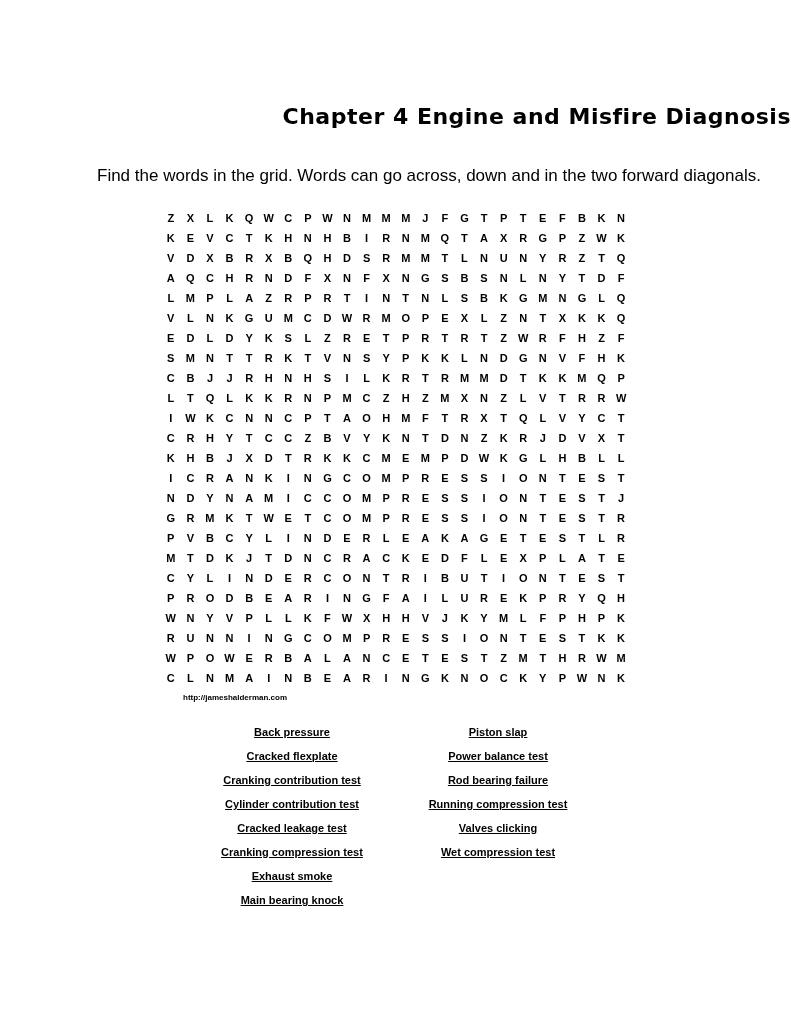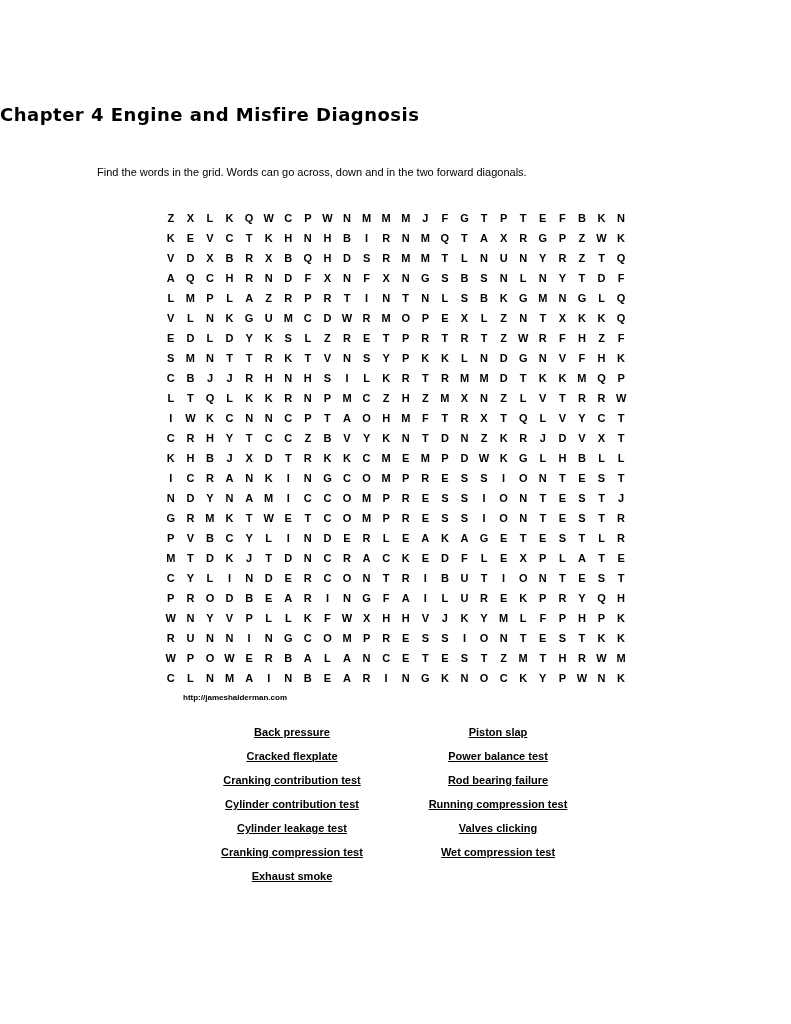--- a/index.html
+++ b/index.html
@@ -10,31 +10,31 @@
     background: #ffffff;
     color: #000000;
     font-family: "Liberation Sans", sans-serif;
     overflow: hidden;
   }
   .title {
     position: absolute;
     top: 104px;
     left: 0;
     width: 100%;
-    text-align: left;
+    text-align: right;
     font-family: "DejaVu Sans", sans-serif;
     font-weight: bold;
-    font-size: 18px;
+    font-size: 22px;
     letter-spacing: 0.5px;
   }
   .instructions {
     position: absolute;
     top: 166px;
     left: 76px;
-    font-size: 11px;
+    font-size: 17px;
     font-family: "Liberation Sans", sans-serif;
     padding-left: 21px;
   }
   .letter-grid {
     position: absolute;
     top: 208px;
     left: 161px;
   }
   .grid-row { display: flex; height: 20px; }
   .cell {
@@ -703,23 +703,24 @@
       </div>
     </div>
 
   <div class="source-url">http://jameshalderman.com</div>
 
   <div class="word-col word-col-left">
       <div class="word-item">Back pressure</div>
       <div class="word-item">Cracked flexplate</div>
       <div class="word-item">Cranking contribution test</div>
       <div class="word-item">Cylinder contribution test</div>
-      <div class="word-item">Cylinder leakage test</div>
+      <div class="word-item">Cracked leakage test</div>
       <div class="word-item">Cranking compression test</div>
       <div class="word-item">Exhaust smoke</div>
+      <div class="word-item">Main bearing knock</div>
     </div>
 
   <div class="word-col word-col-right">
       <div class="word-item">Piston slap</div>
       <div class="word-item">Power balance test</div>
       <div class="word-item">Rod bearing failure</div>
       <div class="word-item">Running compression test</div>
       <div class="word-item">Valves clicking</div>
       <div class="word-item">Wet compression test</div>
     </div>

